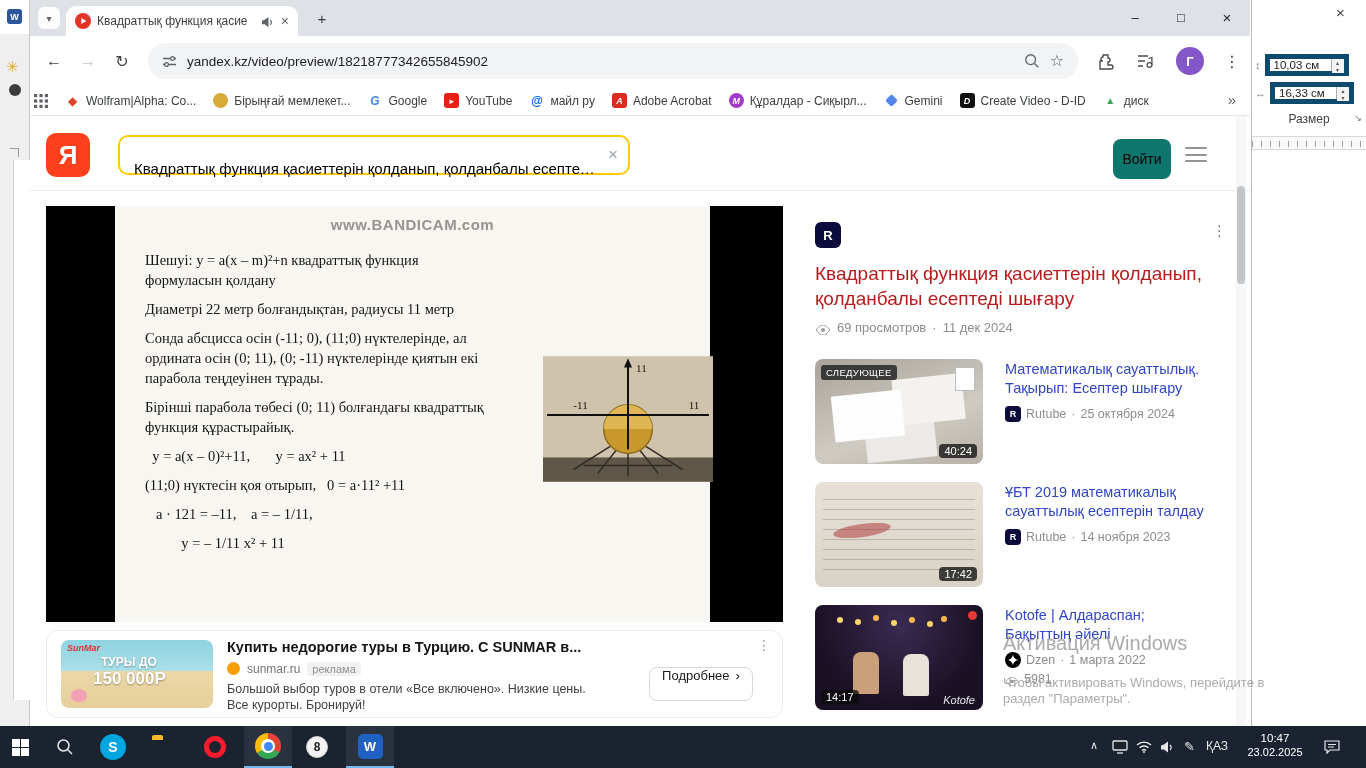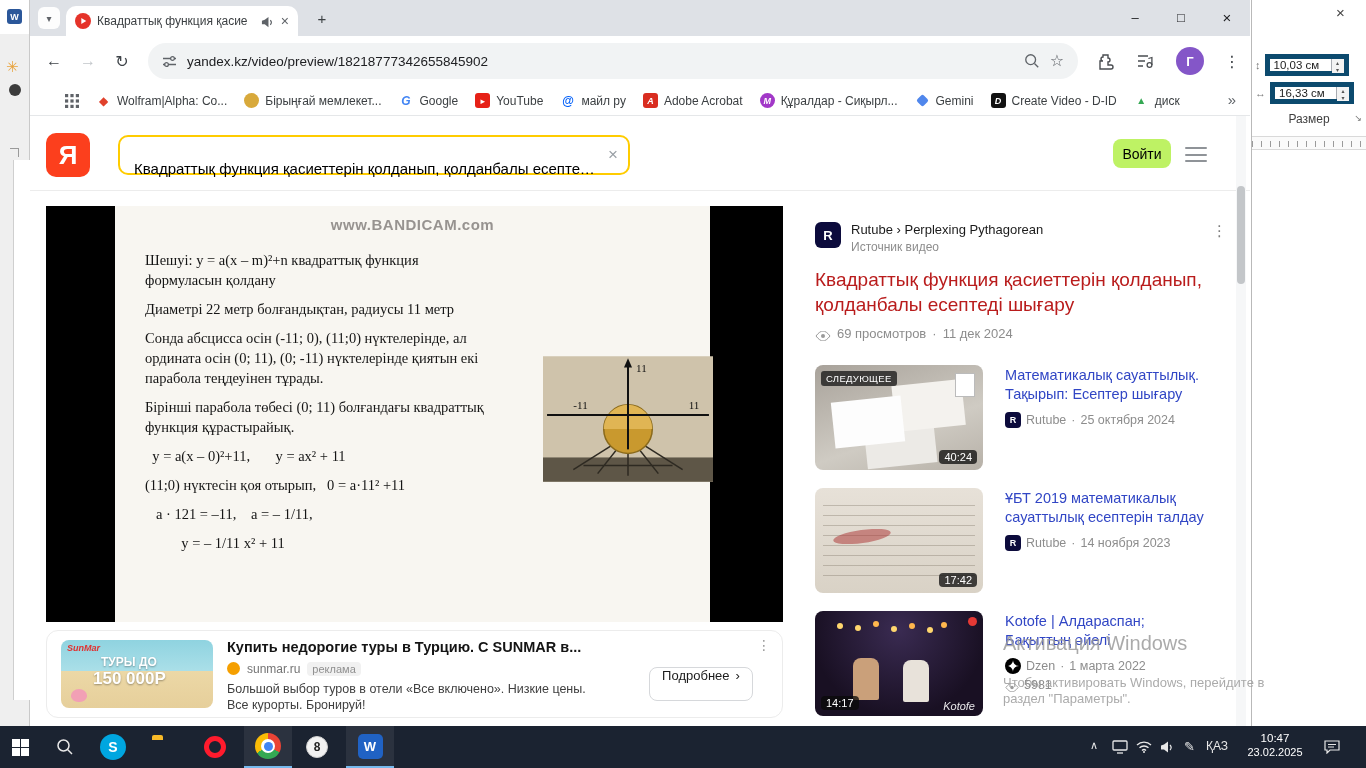--- a/index.html
+++ b/index.html
@@ -126,21 +126,21 @@
           <svg width="18" height="16" viewBox="0 0 18 16">
             <path d="M2 3h10M2 8h7M2 13h5" stroke="#4a4d51" stroke-width="1.5"></path>
             <circle cx="13.5" cy="12" r="2.4" fill="none" stroke="#4a4d51" stroke-width="1.3"></circle>
             <path d="M15.9 12V4.5l-3.5 1" fill="none" stroke="#4a4d51" stroke-width="1.3"></path>
           </svg>
         </span>
       <span class="abs iconc" style="left:1146px;top:11px;width:28px;height:28px;border-radius:50%;background:#8456c8;color:#fff;font-size:13px;font-weight:bold">Г</span>
       <span class="abs iconc" style="left:1190px;top:13px;width:24px;height:24px;color:#3f4449;font-size:16px">⋮</span>
     </div>
 
-    <div class="abs" style="left:0;top:86px;right:0;height:30px;background:#fff;border-bottom:1px solid #e5e7e9;display:flex;align-items:center;padding-left:35px;gap:17px;font-size:12px;color:#3c4043">
+    <div class="abs" style="left:0;top:86px;right:0;height:30px;background:#fff;border-bottom:1px solid #e5e7e9;display:flex;align-items:center;padding-left:4px;gap:17px;font-size:12px;color:#3c4043">
       <span style="flex:none;width:14px;height:14px"><svg width="14" height="14" viewBox="0 0 14 14">
             <g fill="#5f6368">
               <rect width="3.2" height="3.2"></rect>
               <rect x="5.4" width="3.2" height="3.2"></rect>
               <rect x="10.8" width="3.2" height="3.2"></rect>
               <rect y="5.4" width="3.2" height="3.2"></rect>
               <rect x="5.4" y="5.4" width="3.2" height="3.2"></rect>
               <rect x="10.8" y="5.4" width="3.2" height="3.2"></rect>
               <rect y="10.8" width="3.2" height="3.2"></rect>
               <rect x="5.4" y="10.8" width="3.2" height="3.2"></rect>
@@ -190,21 +190,21 @@
       <span class="abs" style="right:14px;top:5px;font-size:15px;color:#5f6368">»</span>
     </div>
 
     <div class="abs" style="left:0;top:116px;right:0;height:610px;background:#fff">
 
       <div class="abs iconc" style="left:16px;top:17px;width:44px;height:44px;border-radius:10px;background:#fc3f1d;color:#fff;font-weight:bold;font-size:26px">Я</div>
       <div class="abs" style="left:88px;top:19px;width:512px;height:40px;border:2px solid #ffcc00;border-radius:10px;background:#fff;display:flex;align-items:center;padding:0 10px 0 14px;gap:8px">
         <input style="flex: 1 1 0%; border: none; outline: none; font-size: 15px; color: #000000; text-overflow: ellipsis; font-family: inherit; background: transparent; margin-top: 27px;" value="Квадраттық функция қасиеттерін қолданып, қолданбалы есептед…">
         <span style="color:#9aa0a6;font-size:17px;flex:none">×</span>
       </div>
-      <div class="abs iconc" style="left:1083px;top:23px;width:58px;height:29px;background:#bef264;border-radius:8px;font-size:14px;color:#000">Войти</div>
+      <div class="abs iconc" style="left:1083px;top:23px;width:58px;height:40px;background:#0f766e;border-radius:8px;font-size:14px;color:#000">Войти</div>
       <span class="abs hb" style="left:1155px;top:31px">
           <i></i>
           <i></i>
           <i></i>
         </span>
       <div class="abs" style="left:0;top:74px;right:0;height:1px;background:#ececec"></div>
 
       <div class="abs" style="left:16px;top:90px;width:737px;height:416px;background:#000">
         <div class="abs" style="left:69px;top:0;width:595px;height:416px;background:#f8f6f1">
           <div style="position:absolute;left:0;right:0;top:10px;text-align:center;font-weight:bold;font-size:15px;color:#979390;letter-spacing:.5px">www.BANDICAM.com</div>
@@ -269,24 +269,20 @@
         <div style="position:absolute;left:602px;top:36px;width:104px;height:34px;border:1px solid #d6d8db;border-radius:8px;display:flex;align-items:flex-start;justify-content:center;gap:6px;font-size:13px;color:#1c1c1c">
           <span>Подробнее</span>
             <span>›</span>
         </div>
         <span style="position:absolute;left:710px;top:6px;color:#9b9b9b;font-size:14px">⋮</span>
       </div>
 
       <div class="abs" style="left:785px;top:106px;width:414px">
         <div style="position:relative;display:flex;gap:10px">
           <span class="iconc" style="flex:none;width:26px;height:26px;border-radius:6px;background:#0c0b3c;color:#fff;font-weight:bold;font-size:13px">R</span>
-          <div>
-            <div style="font-size:13px;color:#1b1b1b">Rutube › Perplexing Pythagorean</div>
-            <div style="font-size:12px;color:#8d8d8d;margin-top:3px">Источник видео</div>
-          </div>
           <span style="position:absolute;right:2px;top:0;color:#7d7d7d;font-size:15px">⋮</span>
         </div>
         <div style="margin-top:13px;font-size:19px;font-weight:normal;line-height:25px;color:#b91c1c">Квадраттық функция қасиеттерін қолданып, қолданбалы есептеді шығару</div>
         <div style="margin-top:9px;display:flex;align-items:center;gap:6px;font-size:13px;color:#8d8d8d">
           <span style="width:16px;height:10px"><svg width="16" height="10" viewBox="0 0 16 10">
                 <path d="M1 5c2.5-3.3 5-5 7-5s4.5 1.7 7 5c-2.5 3.3-5 5-7 5S3.5 8.3 1 5z" fill="none" stroke="#9a9a9a"></path>
                 <circle cx="8" cy="5" r="2" fill="#9a9a9a"></circle>
               </svg></span>
           <span>69 просмотров</span>
           <span>·</span>

